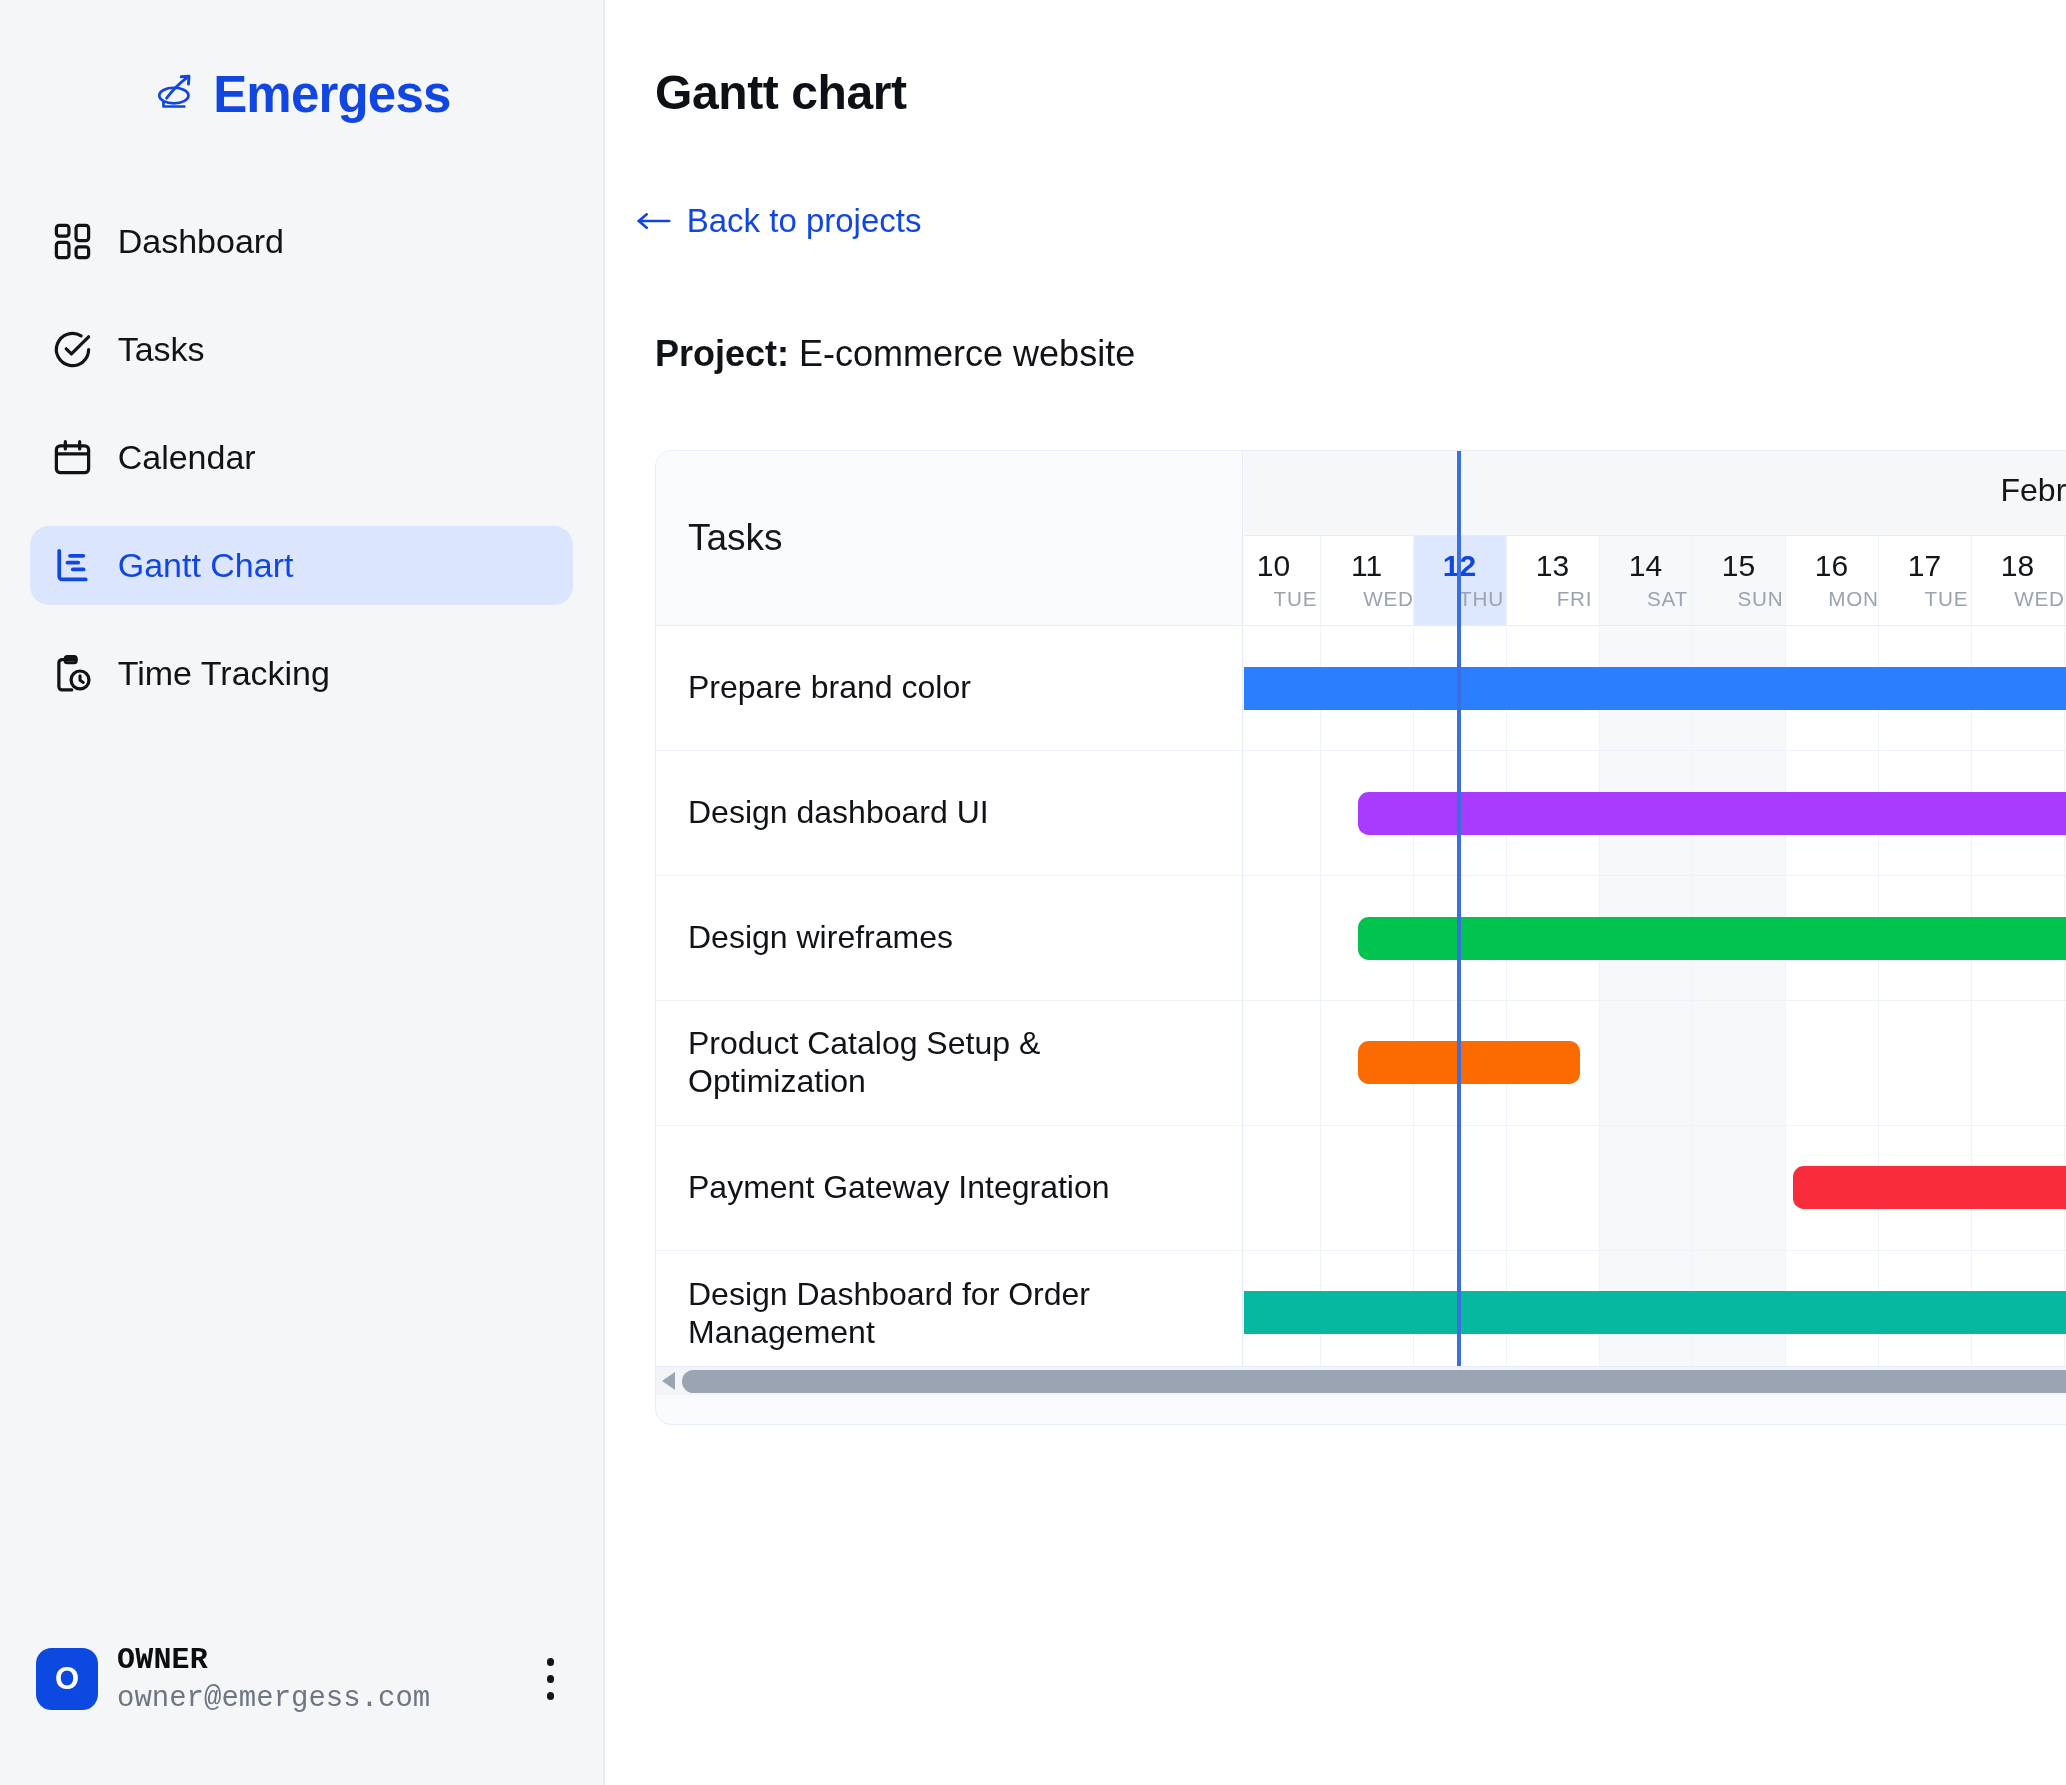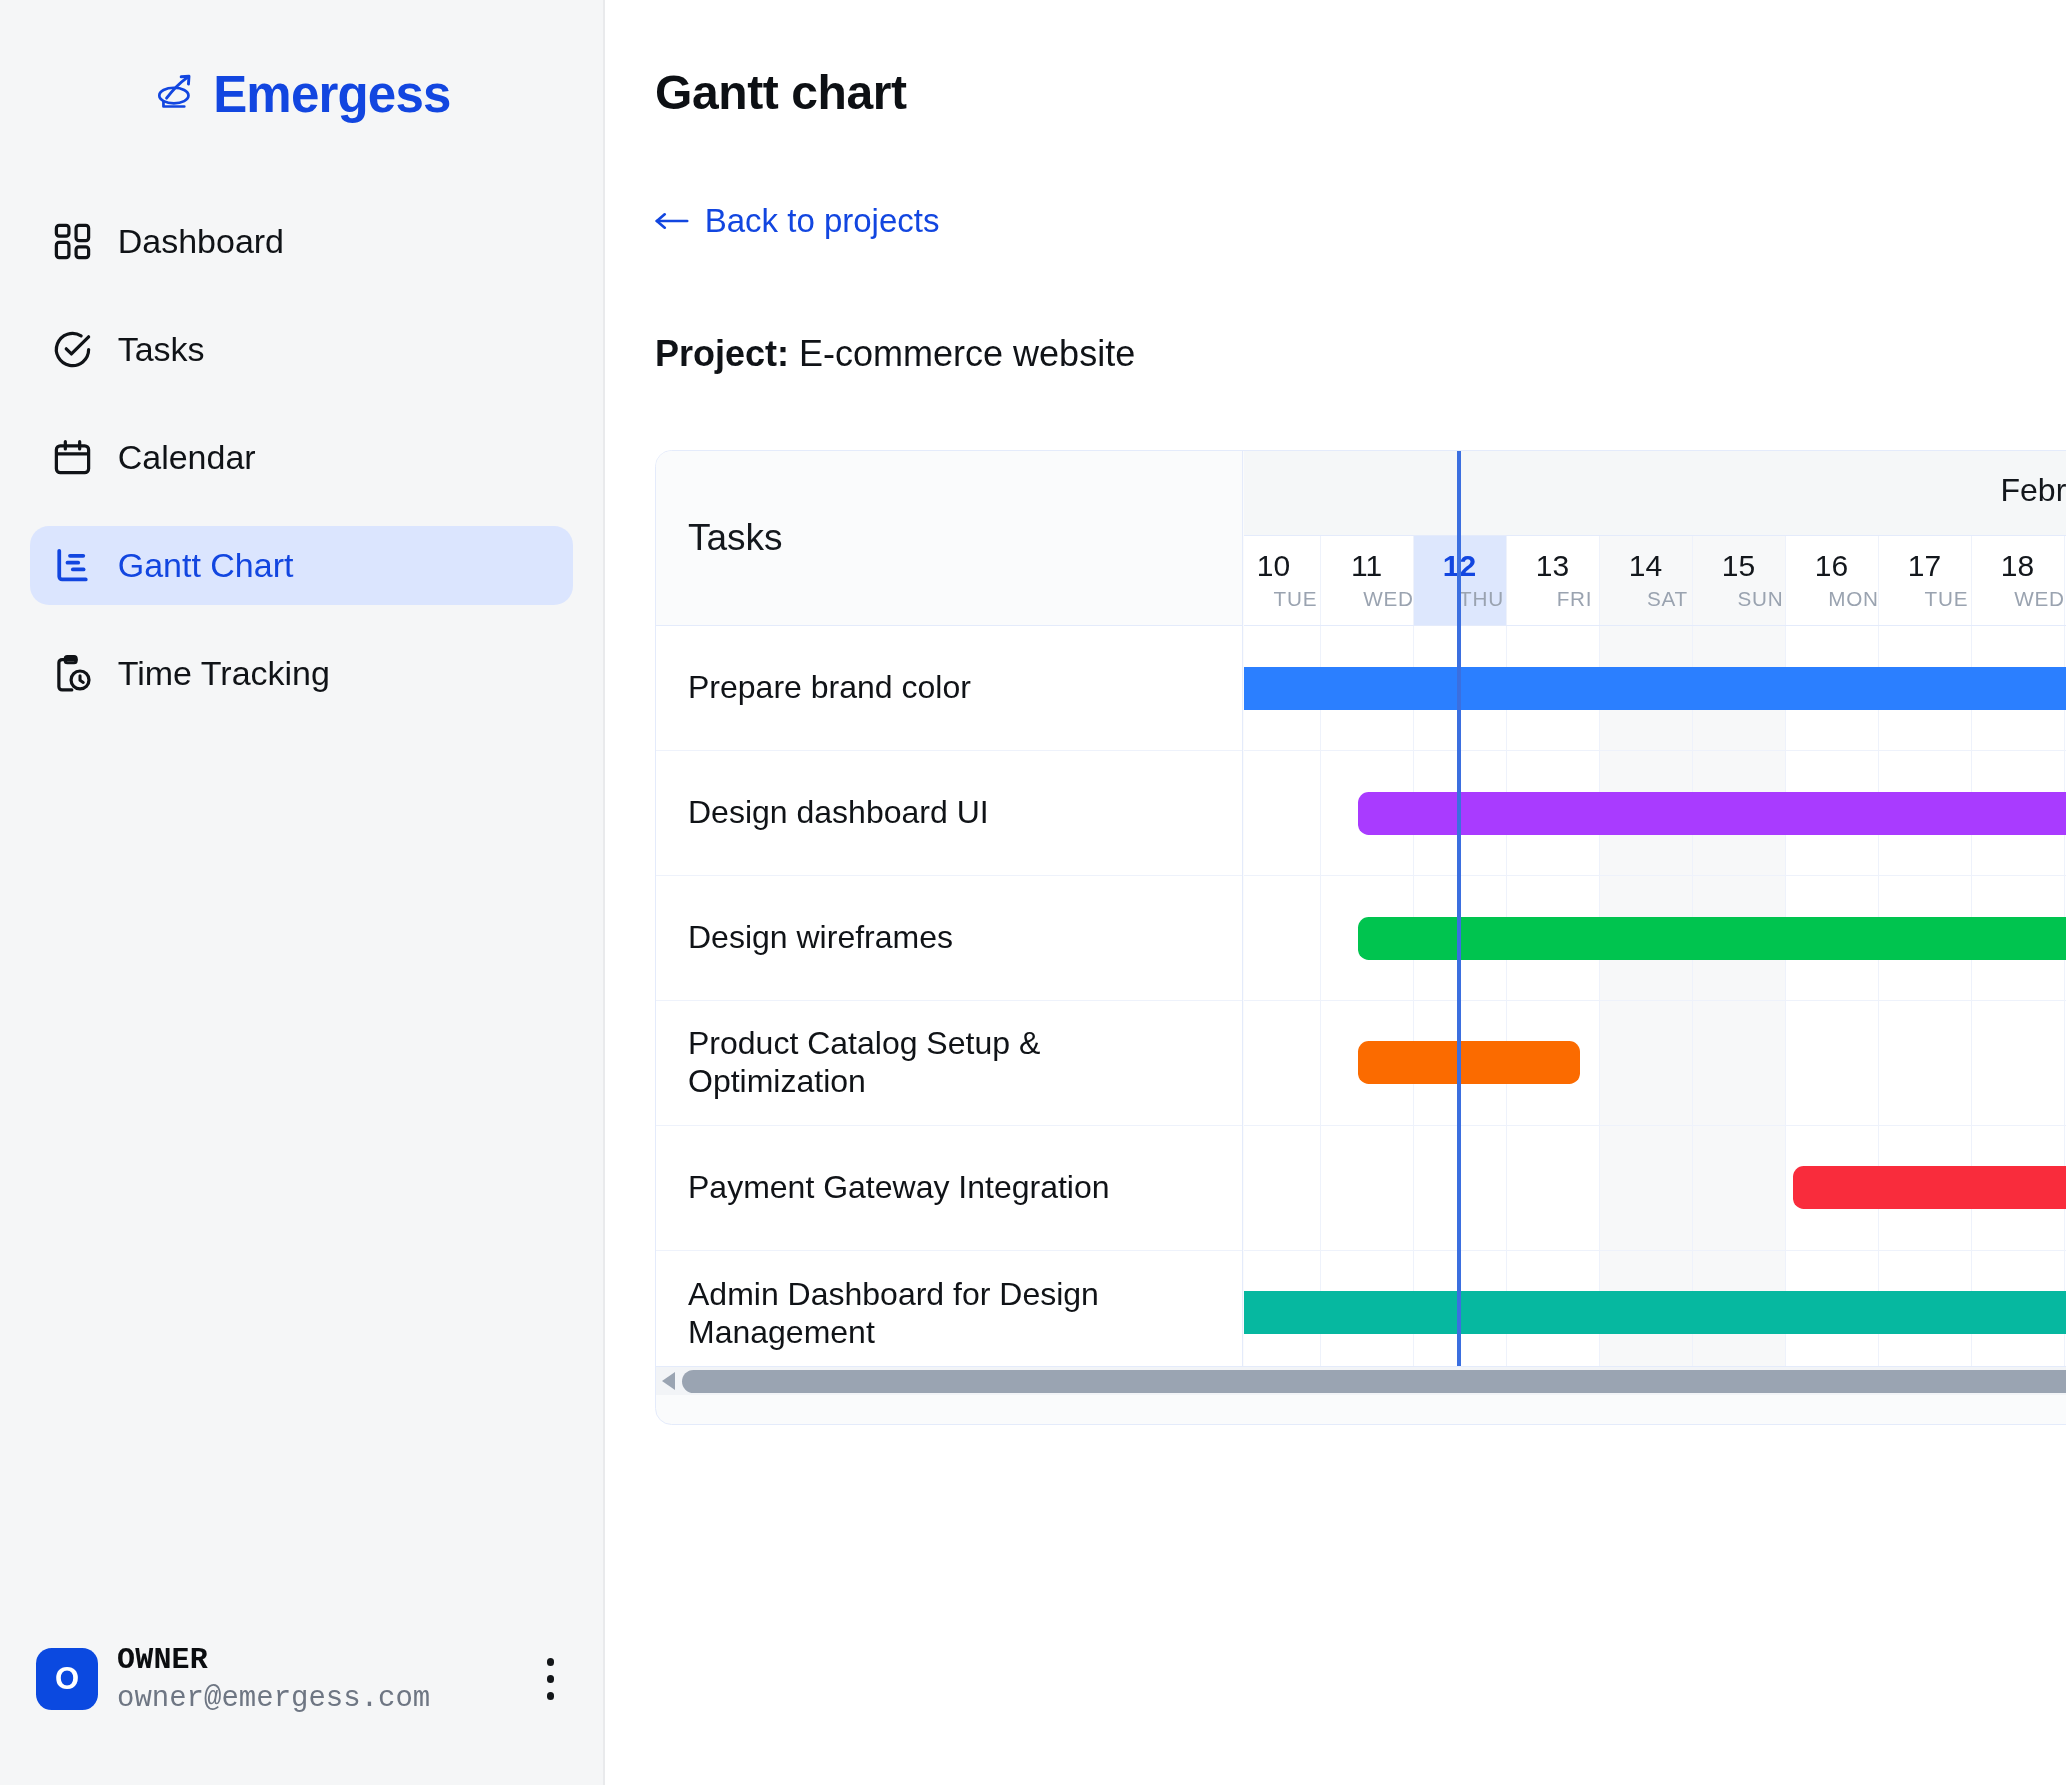--- a/index.html
+++ b/index.html
@@ -66,21 +66,21 @@
   }
   .kebab i { width: 7.9px; height: 7.9px; border-radius: 50%; background: #131619; display: block; }
 
   
   .main { flex: 1 1 auto; position: relative; background: #fff; padding: 0; }
   .page-title {
     position: absolute; left: 50px; top: 65px;
     font-size: 48px; font-weight: 600; color: #0d1014; letter-spacing: -0.4px;
   }
   .back-link {
-    position: absolute; left: 50px; top: 202px;
+    position: absolute; left: 32px; top: 202px;
     display: flex; align-items: center; gap: 15.7px;
     color: #1246e0; font-size: 33px; cursor: pointer;
   }
   .back-arrow { width: 34px; height: 18px; display: block; }
   .project-line {
     position: absolute; left: 50px; top: 333px;
     font-size: 36px; color: #101317;
   }
   .project-line b { font-weight: 700; }
 
@@ -327,21 +327,21 @@
               <div class="task-name-row">
                 <span>Design wireframes</span>
               </div>
               <div class="task-name-row">
                 <span>Product Catalog Setup &amp; Optimization</span>
               </div>
               <div class="task-name-row">
                 <span>Payment Gateway Integration</span>
               </div>
               <div class="task-name-row">
-                <span>Admin Dashboard for Design Management</span>
+                <span>Design Dashboard for Order Management</span>
               </div>
             </div>
         </div>
 
         <div class="timeline">
           <div class="tl-track">
 
             <div class="month-bar">
               <span>February 2026</span>
             </div>

